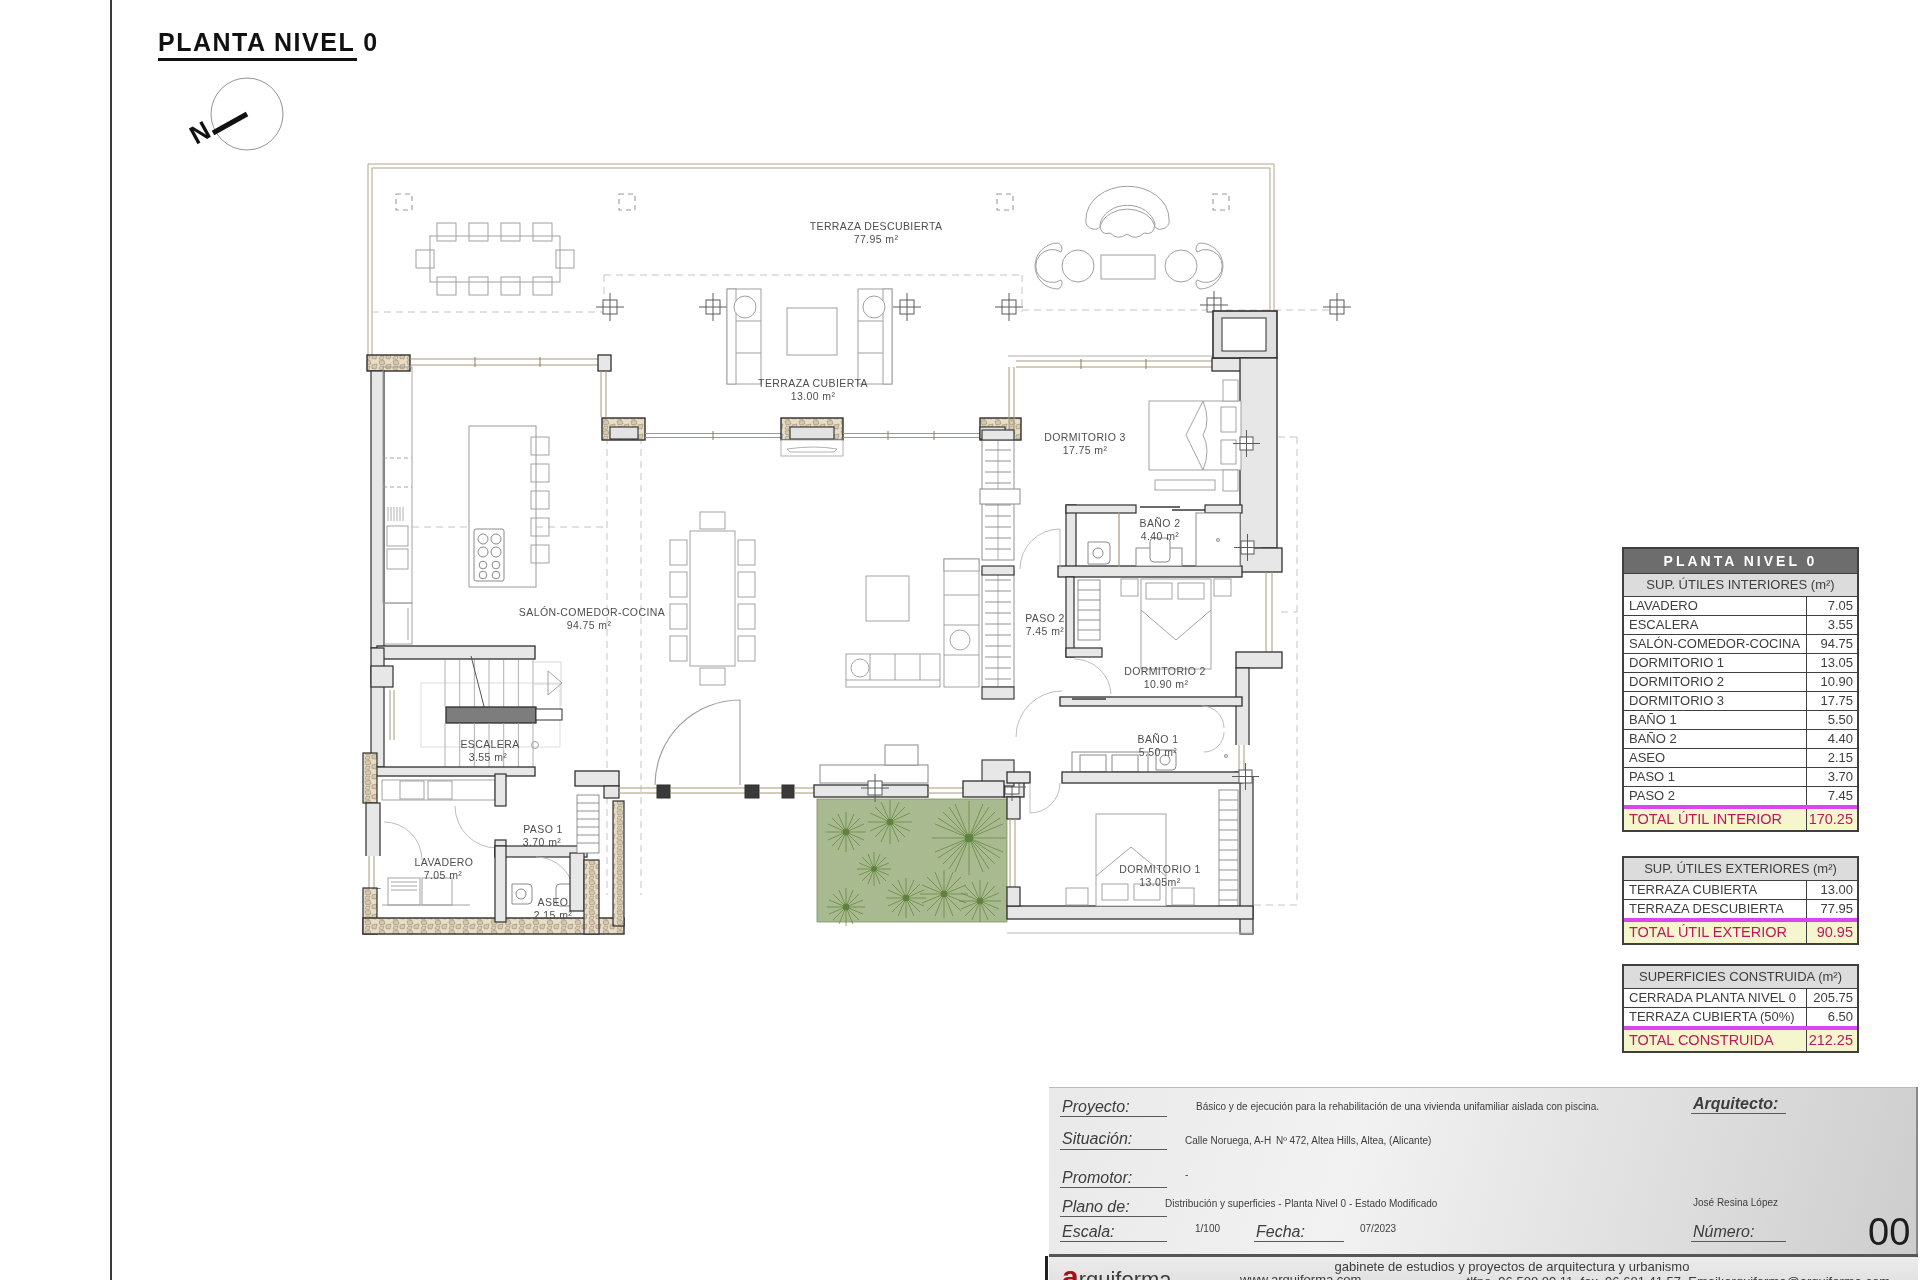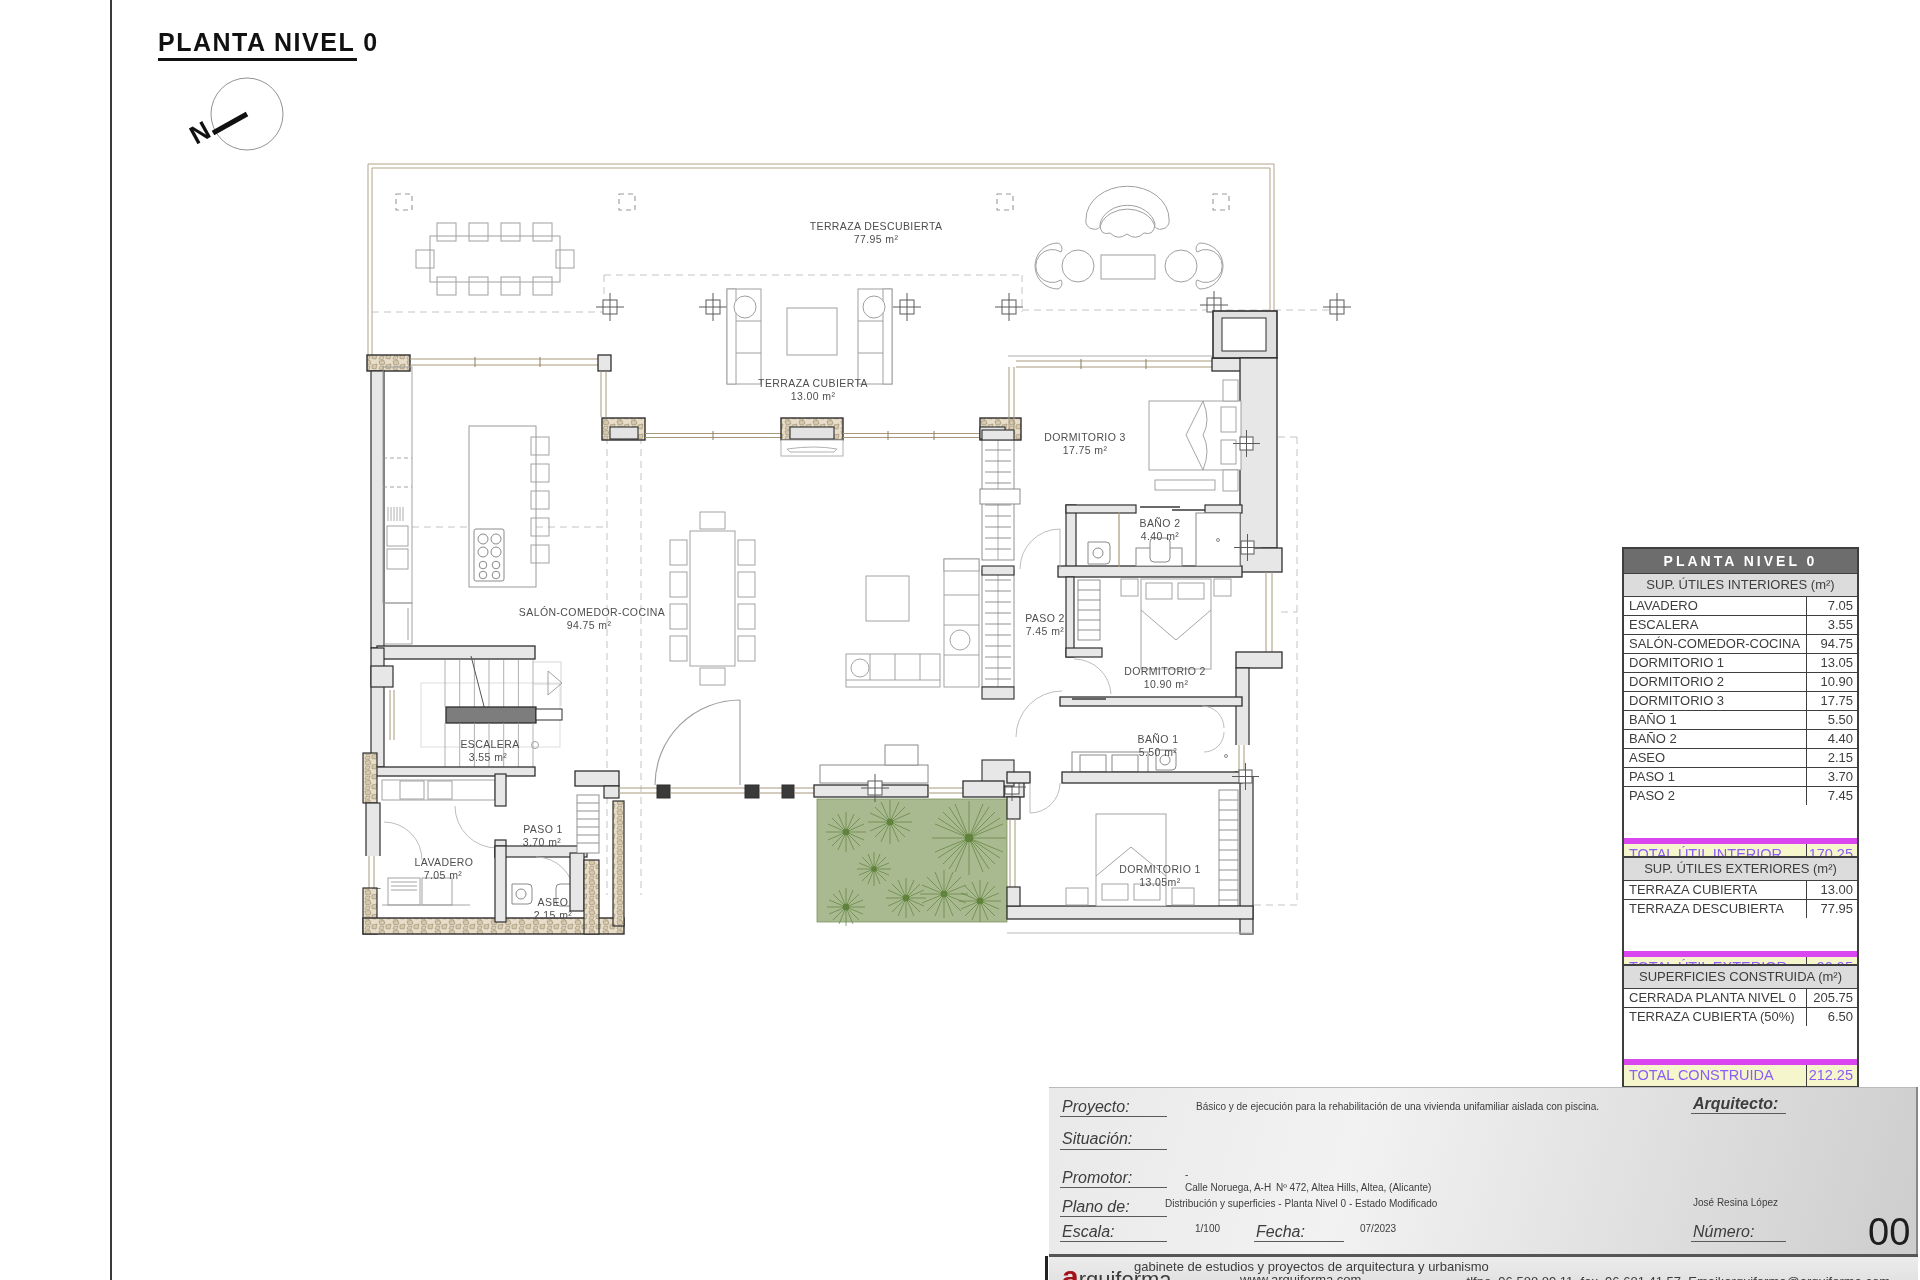--- a/index.html
+++ b/index.html
@@ -743,21 +743,21 @@
 </svg>
 
 <style>
 .tbl{position:absolute;left:1622px;width:233px;border:2px solid #3f3f3f;background:#fff;}
 .tbl .hdr{background:#6d6d6d;color:#fff;font-weight:bold;font-size:14px;letter-spacing:3px;text-align:center;height:24px;line-height:24px;}
 .tbl .sub{background:#dcdcdc;color:#3d3d3d;font-size:13px;text-align:center;height:22px;line-height:22px;border-top:1px solid #3f3f3f;}
 .tbl .row{position:relative;height:18px;border-top:1px solid #3f3f3f;font-size:13px;color:#3d3d3d;}
 .tbl .row .nm{position:absolute;left:5px;top:1px;white-space:nowrap;}
 .tbl .row .vl{position:absolute;right:4px;top:1px;}
 .tbl .row .dv{position:absolute;left:182px;top:0;width:1px;height:100%;background:#3f3f3f;}
-.tbl .tot{position:relative;height:21px;border-top:6px solid #d946ef;font-size:14.5px;color:#8b5cf6;background:#f6f6cd;margin-top:33px;}
+.tbl .tot{position:relative;height:21px;border-top:4px solid #d946ef;font-size:14.5px;color:#be185d;background:#f6f6cd;}
 .tbl .tot .nm{position:absolute;left:5px;top:2px;white-space:nowrap;}
 .tbl .tot .vl{position:absolute;right:4px;top:2px;}
 .tbl .tot .dv{position:absolute;left:182px;top:0;width:1px;height:100%;background:#3f3f3f;}
 </style>
 
 <div class="tbl" style="top:547px;">
   <div class="hdr">PLANTA NIVEL 0</div>
   <div class="sub">SUP. ÚTILES INTERIORES (m²)</div>
   <div class="row">
       <span class="nm">LAVADERO</span>
@@ -867,21 +867,21 @@
 </style>
 
 <div class="tlb" style="left:1062px;top:1098px;">Proyecto:</div>
 <div class="tlu" style="left:1060px;top:1116px;width:107px;"></div>
 
 <div class="tlv" style="left:1185px;top:1098px;width:425px;line-height:17px;">Básico y de ejecución para la rehabilitación de una vivienda unifamiliar aislada con piscina.</div>
 
 <div class="tlb" style="left:1062px;top:1130px;">Situación:</div>
 <div class="tlu" style="left:1060px;top:1149px;width:107px;"></div>
 
-<div class="tlv" style="left:1185px;top:1135px;margin-top:47px;">Calle Noruega, A-H  Nº 472, Altea Hills, Altea, (Alicante)</div>
+<div class="tlv" style="left:1185px;top:1135px;">Calle Noruega, A-H  Nº 472, Altea Hills, Altea, (Alicante)</div>
 
 <div class="tlb" style="left:1062px;top:1169px;">Promotor:</div>
 <div class="tlu" style="left:1060px;top:1187px;width:107px;"></div>
 
 <div class="tlv" style="left:1185px;top:1169px;">-</div>
 
 <div class="tlb" style="left:1062px;top:1198px;">Plano de:</div>
 <div class="tlu" style="left:1060px;top:1216px;width:107px;"></div>
 
 <div class="tlv" style="left:1165px;top:1198px;">Distribución y superficies - Planta Nivel 0 - Estado Modificado</div>
@@ -911,15 +911,15 @@
 <div class="abs" style="left:1049px;top:1254px;width:869px;height:2.5px;background:#565656;"></div>
 
 <div class="abs" style="left:1049px;top:1256.5px;width:869px;height:24px;background:linear-gradient(180deg,#ececec,#e2e2e2);"></div>
 
 <div class="abs" style="left:1045px;top:1256px;width:2.5px;height:24px;background:#222;"></div>
 
 <div class="abs" style="left:1062px;top:1260px;font-size:22px;color:#3c3c3c;letter-spacing:0px;"><span style="color:#a21218;font-size:30px;font-weight:bold;">a</span>rquiforma</div>
 
 <div class="abs" style="left:1240px;top:1272px;font-size:13px;color:#3c3c3c;">www.arquiforma.com</div>
 
-<div class="abs" style="left:1134px;top:1259px;width:756px;font-size:13px;color:#3c3c3c;text-align:left;">gabinete de estudios y proyectos de arquitectura y urbanismo</div>
+<div class="abs" style="left:1134px;top:1259px;width:756px;font-size:13px;color:#3c3c3c;text-align:center;">gabinete de estudios y proyectos de arquitectura y urbanismo</div>
 
 <div class="abs" style="left:1134px;top:1274px;width:756px;font-size:13px;color:#3c3c3c;text-align:right;">tlfno. 96 588 89 11&nbsp;&nbsp;fax&nbsp;&nbsp;96 681 41 57&nbsp;&nbsp;Email:arquiforma@arquiforma.com</div>
 
 </body></html>

